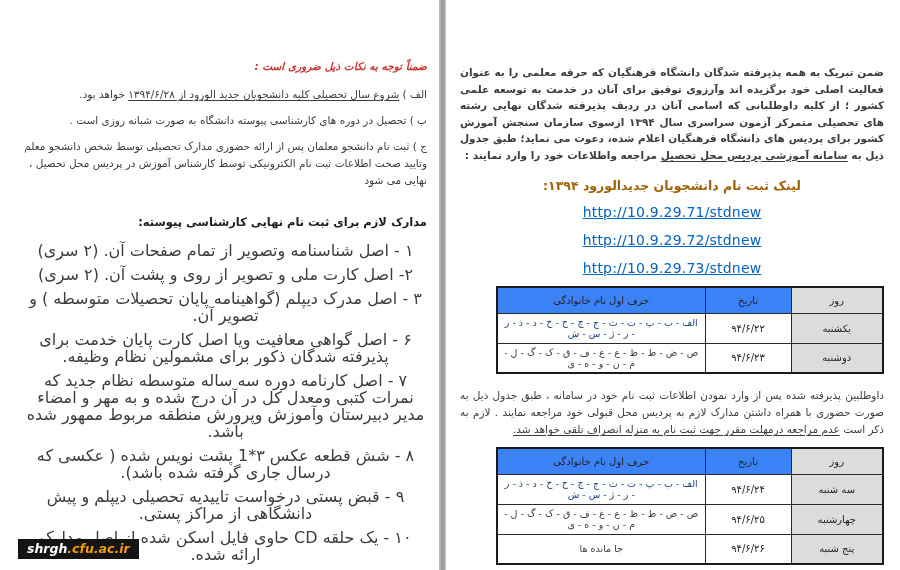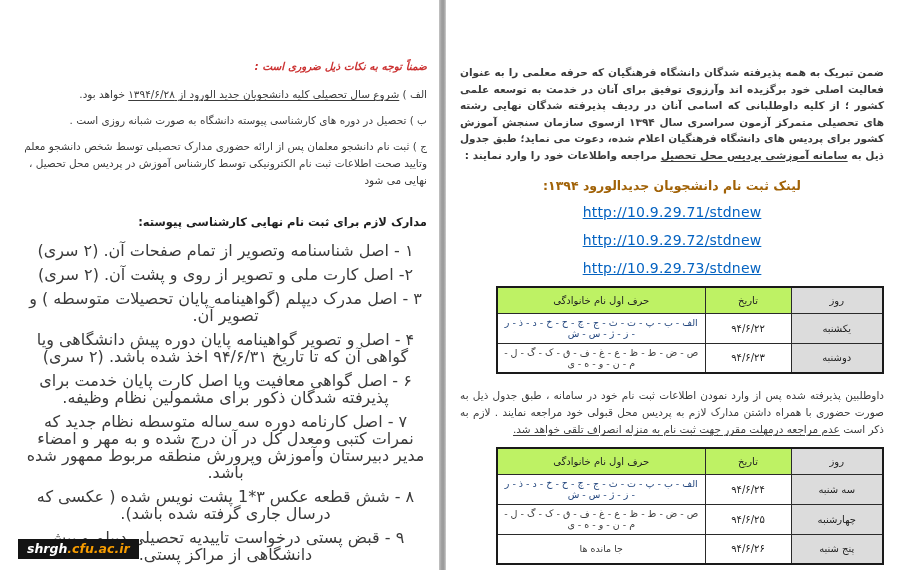--- a/index.html
+++ b/index.html
@@ -39,21 +39,21 @@
     letter-spacing:.2px; cursor:pointer;
   }
   table.schedule {
     width:388px; margin-top:9px; border-collapse:collapse;
     border:2px solid #1a1a1a; font-size:10px; color:#222;
   }
   table.schedule th, table.schedule td {
     border:1px solid #2a2a2a; text-align:center; vertical-align:middle;
     padding:2px 4px;
   }
-  table.schedule th { font-weight:normal; height:26px; background:#bef264; }
+  table.schedule th { font-weight:normal; height:26px; background:#3b82f6; }
   table.schedule td { height:30px; }
   .col-day { width:92px; }
   .col-date { width:86px; }
   .shaded { background:#dcdcdc !important; }
   .letters { font-size:9.5px; }
   .letters-blue { color:#24477e; }
   .letters-dark { color:#3a3a3a; }
   .note-p {
     margin-top:13px; font-size:10.5px; line-height:17px;
     text-align:justify; text-align-last:right;
@@ -86,21 +86,20 @@
 
   <div class="note-item"><span>الف ) </span><span class="u">شروع سال تحصیلی کلیه دانشجویان جدید الورود از ۱۳۹۴/۶/۲۸</span><span> خواهد بود.</span></div>
   <div class="note-item">ب ) تحصیل در دوره های کارشناسی پیوسته دانشگاه به صورت شبانه روزی است .</div>
   <div class="note-item">ج ) ثبت نام دانشجو معلمان پس از ارائه حضوری مدارک تحصیلی توسط شخص دانشجو معلم وتایید صحت اطلاعات ثبت نام الکترونیکی توسط کارشناس آموزش در پردیس محل تحصیل ، نهایی می شود</div>
 
   <div class="docs-heading">مدارک لازم برای ثبت نام نهایی کارشناسی پیوسته:</div>
 
   <div class="doc-item">۱ - اصل شناسنامه وتصویر از تمام صفحات آن. (۲ سری)</div>
   <div class="doc-item">۲- اصل کارت ملی و تصویر از روی و پشت آن. (۲ سری)</div>
   <div class="doc-item">۳ - اصل مدرک دیپلم (گواهینامه پایان تحصیلات متوسطه ) و تصویر آن.</div>
-  <div class="doc-item">۴ - اصل و تصویر گواهینامه پایان دوره پیش دانشگاهی ویا گواهی آن که تا تاریخ ۹۴/۶/۳۱ اخذ شده باشد. (۲ سری)</div>
   <div class="doc-item">۶ - اصل گواهی معافیت ویا اصل کارت پایان خدمت برای پذیرفته شدگان ذکور برای مشمولین نظام وظیفه.</div>
   <div class="doc-item">۷ - اصل کارنامه دوره سه ساله متوسطه نظام جدید که نمرات کتبی ومعدل کل در آن درج شده و به مهر و امضاء مدیر دبیرستان وآموزش وپرورش منطقه مربوط ممهور شده باشد.</div>
   <div class="doc-item">۸ - شش قطعه عکس ۳*1 پشت نویس شده ( عکسی که درسال جاری گرفته شده باشد).</div>
   <div class="doc-item">۹ - قبض پستی درخواست تاییدیه تحصیلی دیپلم و پیش دانشگاهی از مراکز پستی.</div>
   <div class="doc-item">۱۰ - یک حلقه CD حاوی فایل اسکن شده از اصل مدارک ارائه شده.</div>
 </div>
 
 <div class="divider"></div>
 
 <div class="page page-right">

